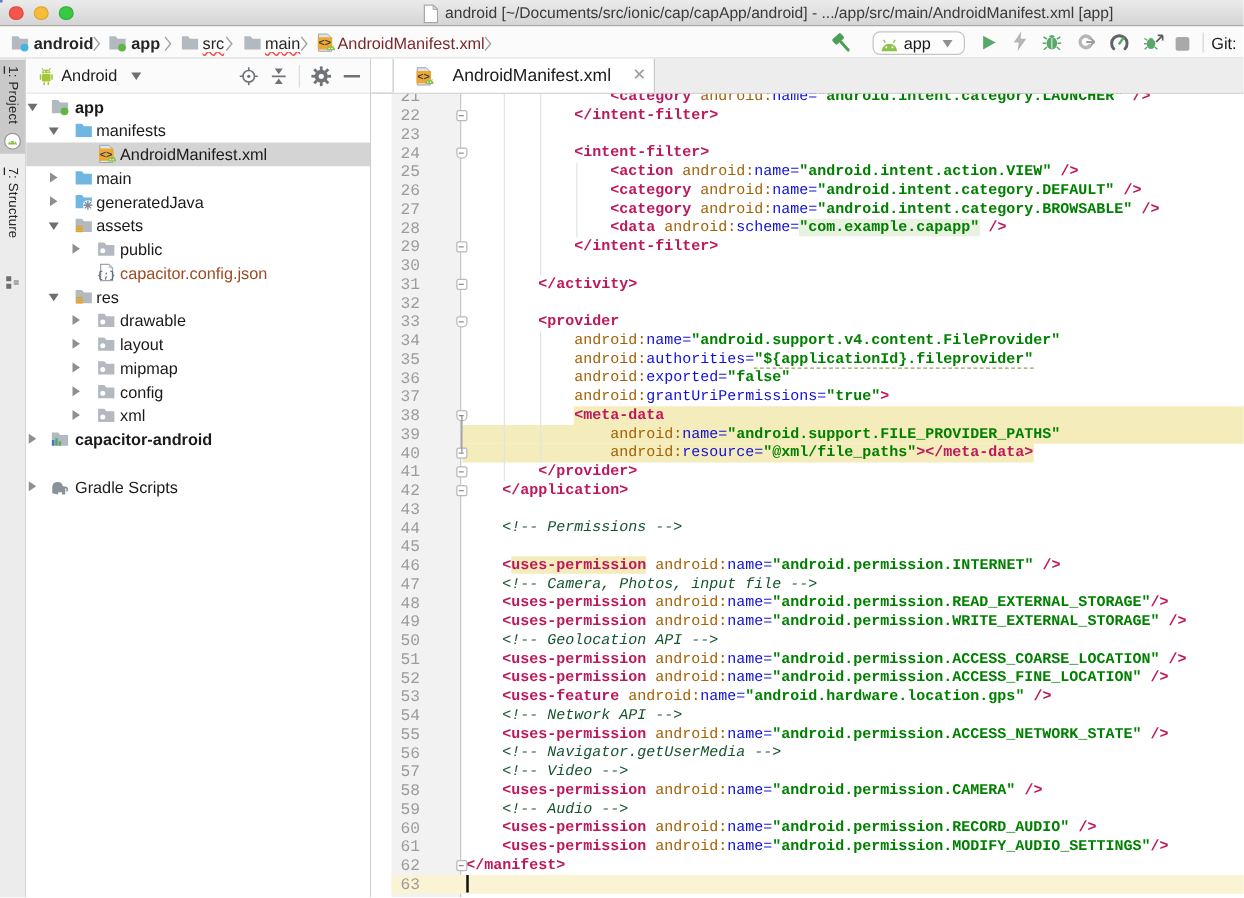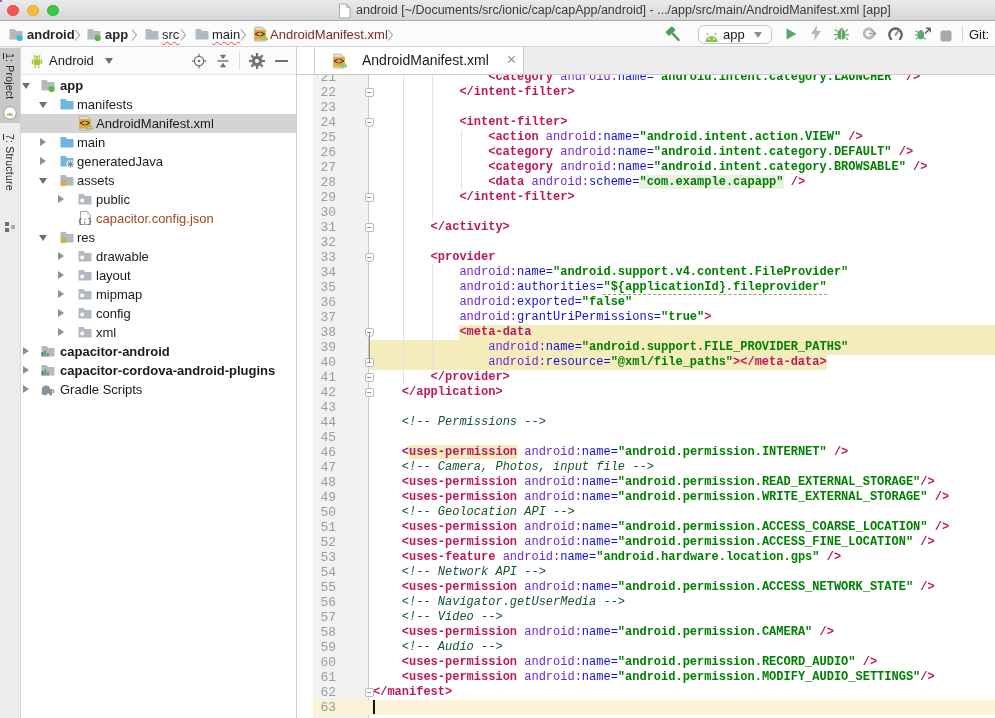--- a/index.html
+++ b/index.html
@@ -33,21 +33,21 @@
 #tab .ti { position:absolute; left:16px; top:6px; }
 #tab .tt { position:absolute; left:47px; top:5px; font-size:14px; color:#1a1a1a; }
 #tab .tx { position:absolute; left:191px; top:5px; font-size:13px; color:#9a9a9a; }
 #codearea { position:absolute; left:16px; top:28px; width:698px; height:643px; overflow:hidden; }
 #gutter { position:absolute; left:0; top:0; width:56px; height:643px; background:#f2f2f2; border-right:1px solid #c9c9c9; }
 #caretrow { position:absolute; left:0; top:624.5px; width:698px; height:15px; background:#faf3d4; }
 .yl { position:absolute; height:15px; background:#f5ecbb; }
 #nums { position:absolute; left:0; top:-5.5px; width:23px; text-align:right; font-family:"Liberation Mono",monospace; font-size:13px; line-height:15px; color:#9c9c9c; white-space:pre; }
 #code { position:absolute; left:60px; top:-5.5px; font-family:"Liberation Mono",monospace; font-size:12px; line-height:15px; color:#080808; white-space:pre; }
 #code .t { color:#be185d; }
-#code .p { color:#6d28d9; }
+#code .p { color:#a16207; }
 #code .a { color:#0f0fd6; }
 #code .v { color:#008000; }
 #code .g { background:#e9f2e0; }
 #code .u { border-bottom:1px dashed #9aa05a; }
 #code .c { color:#14532d; font-style:italic; }
 #code .hl { background:#f5ecbb; }
 .fm { position:absolute; left:51.5px; width:9px; height:9px; background:#fff; border:1px solid #b9b9b9; border-radius:2px; }
 .fm::after { content:""; position:absolute; left:1.5px; top:3px; width:4px; height:1px; background:#8f8f8f; }
 .fs { border-radius:2px 2px 4px 4px; }
 #caret { position:absolute; left:60px; top:625px; width:2px; height:14px; background:#111; }
@@ -366,30 +366,20 @@
       </div>
 <div class="row" style="top:294.60px">
         <i class="ar" style="left:2px;top:5px;border-left:6px solid #8f8f8f;border-top:4.5px solid transparent;border-bottom:4.5px solid transparent"></i>
         <i class="ic" style="left:19px"><svg width="16" height="16" viewBox="0 0 16 16">
             <path d="M1.5 3 h5 l1.6 2 h6.4 v8.5 H1.5 z" fill="#b2b9c0"></path>
             <rect x="1.5" y="9" width="2" height="4.5" fill="#3d7dbb"></rect>
             <rect x="4.2" y="7.5" width="2" height="6" fill="#59a869"></rect>
             <rect x="6.9" y="10" width="2" height="3.5" fill="#59a869"></rect>
           </svg></i>
         <span class="lbl" style="left:39px;font-weight:bold">capacitor-android</span>
-      </div>
-<div class="row" style="top:313.60px">
-        <i class="ar" style="left:2px;top:5px;border-left:6px solid #8f8f8f;border-top:4.5px solid transparent;border-bottom:4.5px solid transparent"></i>
-        <i class="ic" style="left:19px"><svg width="16" height="16" viewBox="0 0 16 16">
-            <path d="M1.5 3 h5 l1.6 2 h6.4 v8.5 H1.5 z" fill="#b2b9c0"></path>
-            <rect x="1.5" y="9" width="2" height="4.5" fill="#3d7dbb"></rect>
-            <rect x="4.2" y="7.5" width="2" height="6" fill="#59a869"></rect>
-            <rect x="6.9" y="10" width="2" height="3.5" fill="#59a869"></rect>
-          </svg></i>
-        <span class="lbl" style="left:39px;font-weight:bold">capacitor-cordova-android-plugins</span>
       </div>
 <div class="row" style="top:332.60px">
         <i class="ar" style="left:2px;top:5px;border-left:6px solid #8f8f8f;border-top:4.5px solid transparent;border-bottom:4.5px solid transparent"></i>
         <i class="ic" style="left:19px"><svg width="16" height="16" viewBox="0 0 16 16">
             <path d="M1.8 13.5 V8.8 a4.3 4.3 0 0 1 8.5 -.9 l2 .3 a2.3 2.3 0 0 1 2.2 2.3 c0 .9 -.5 1.6 -1.3 1.9 l-.6 -1 c.4 -.2 .6 -.5 .6 -.9 a1 1 0 0 0 -1 -1 v5 h-2.6 v-1.7 h-3 v1.7 z" fill="#87929b"></path>
           </svg></i>
         <span class="lbl" style="left:39px">Gradle Scripts</span>
       </div>
 </div>
 <div id="editor">

